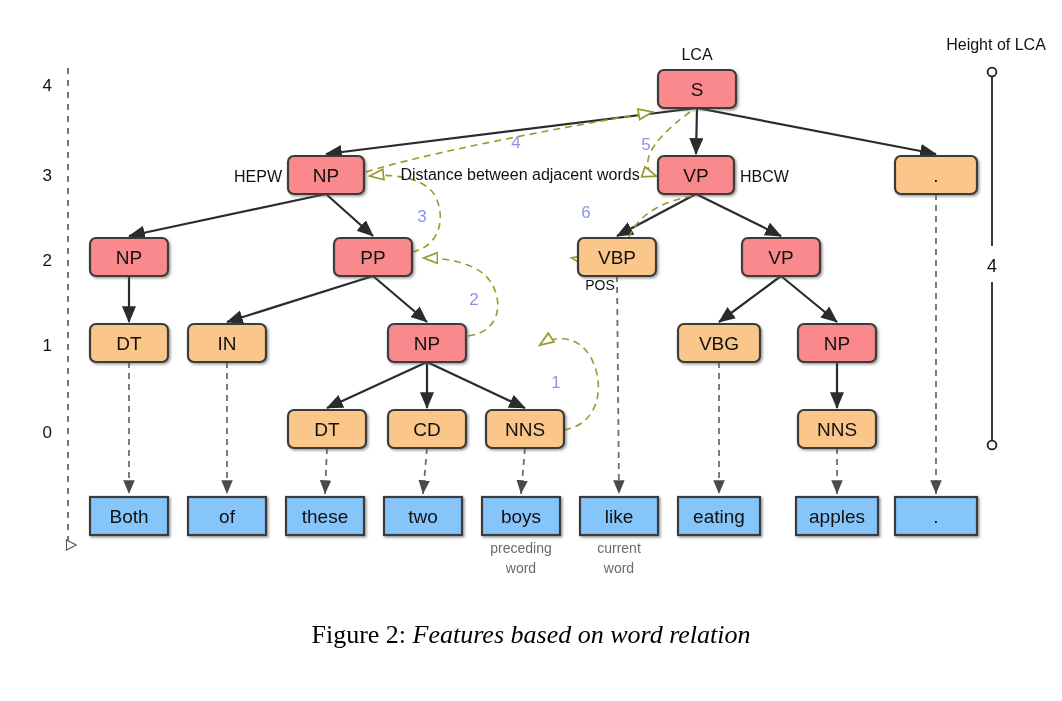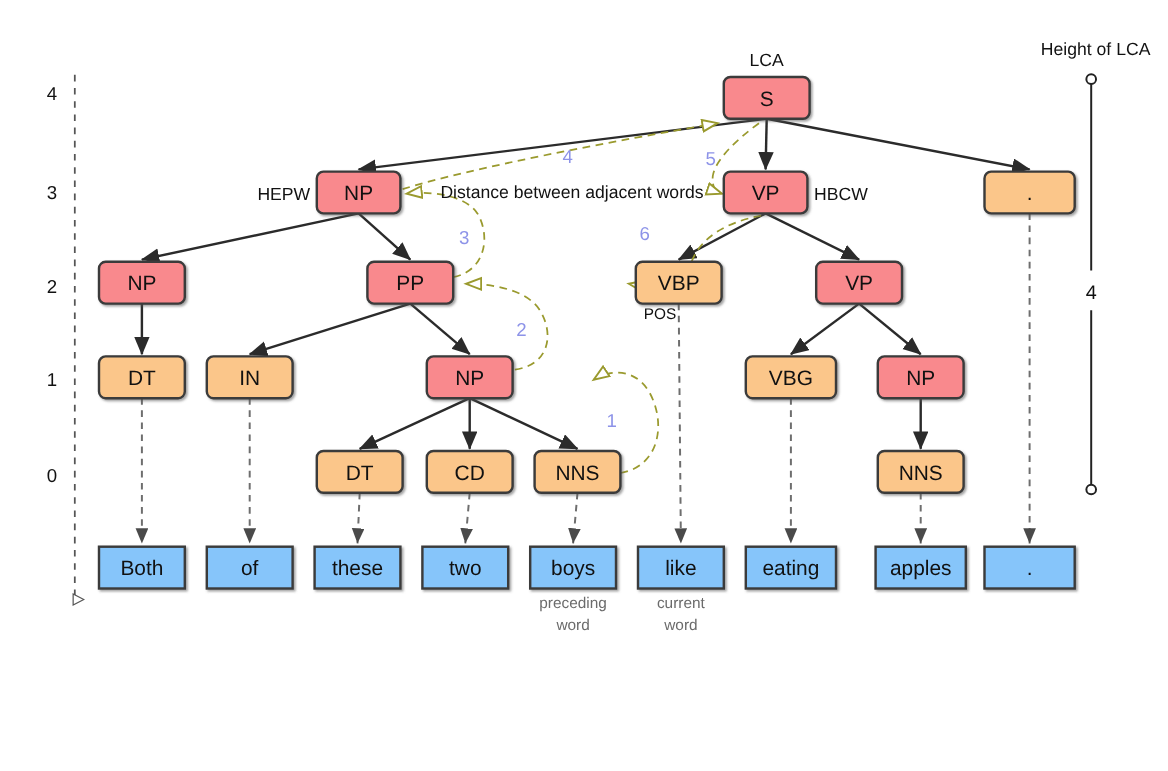--- a/index.html
+++ b/index.html
@@ -214,13 +214,17 @@
         <text x="992" y="272" font-size="18" fill="#111" text-anchor="middle" font-family="&quot;Liberation Sans&quot;, sans-serif">4</text>
       </g>
     <g id="g-scale">
         <circle cx="992" cy="72" r="4.4" fill="#fff" stroke="#222" stroke-width="1.8"></circle>
         <line x1="992" y1="76" x2="992" y2="246" stroke="#222" stroke-width="1.8"></line>
         <line x1="992" y1="282" x2="992" y2="440" stroke="#222" stroke-width="1.8"></line>
         <circle cx="992" cy="445" r="4.4" fill="#fff" stroke="#222" stroke-width="1.8"></circle>
       </g>
   </svg>
 
+  <div class="cap">
+    <span class="lbl">Figure 2:</span>
+    <span class="ttl">Features based on word relation</span>
+  </div>
 </div>
 
 </body></html>

